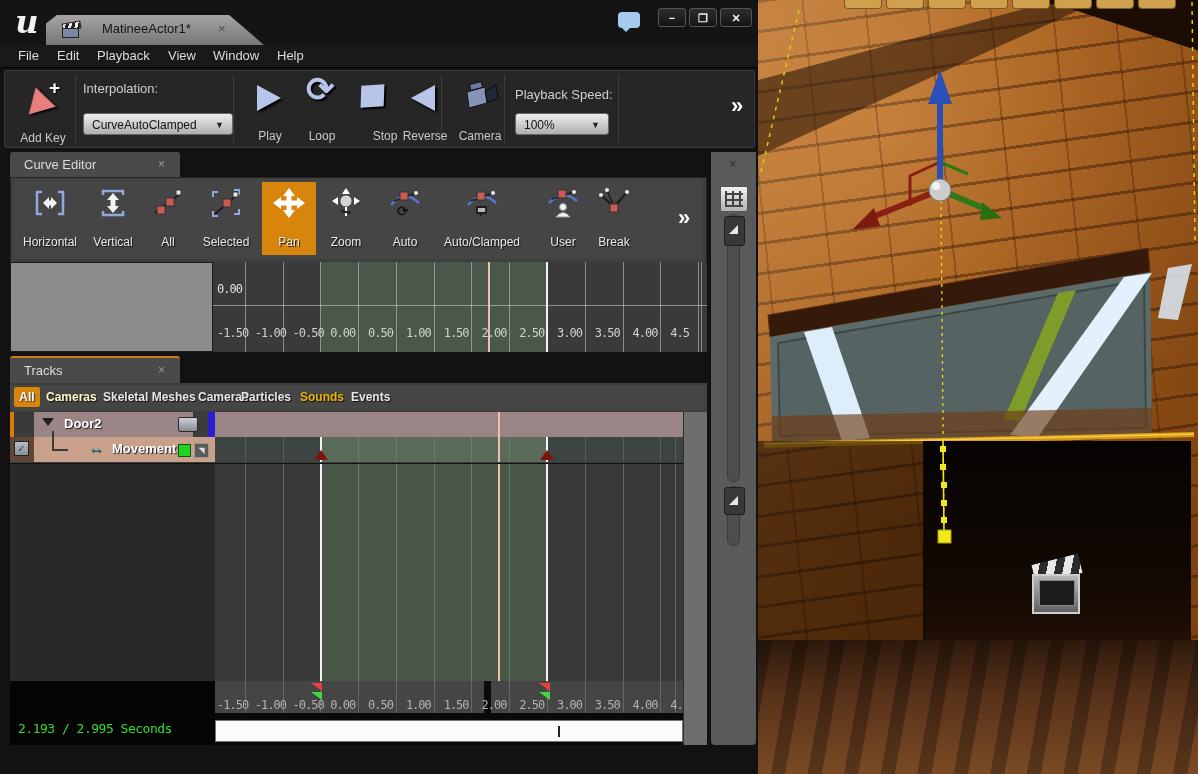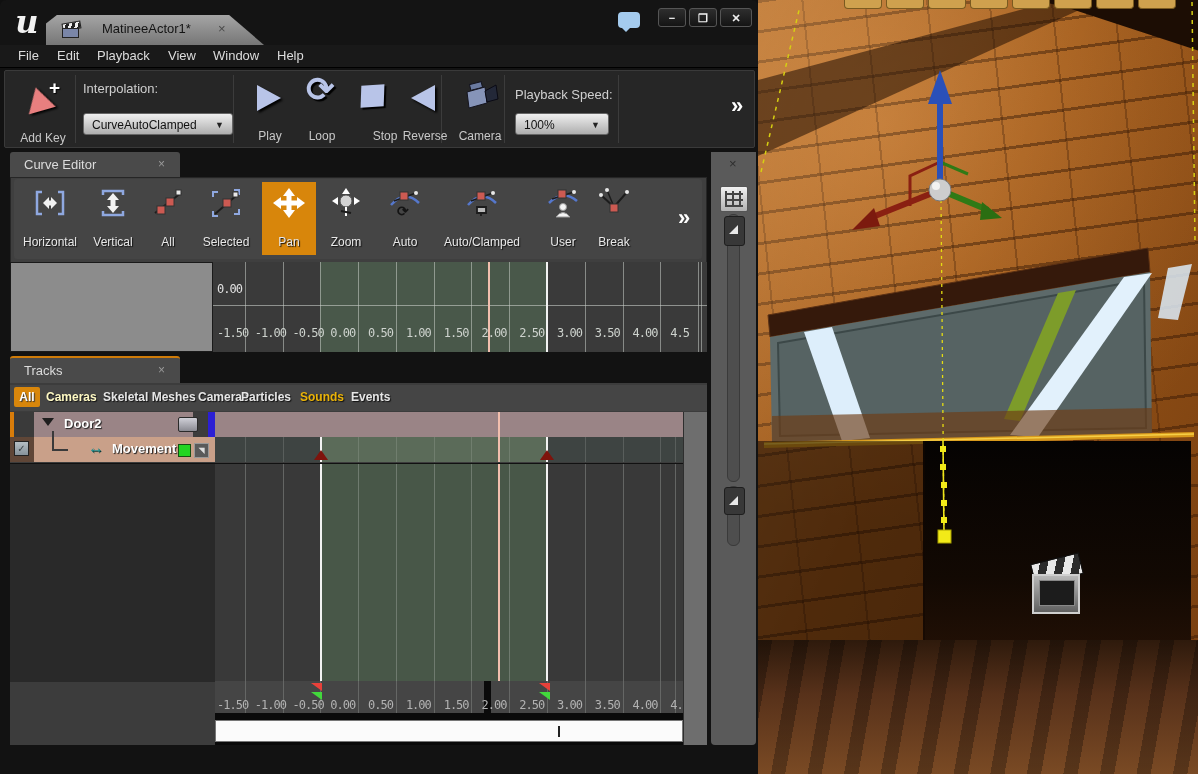--- a/index.html
+++ b/index.html
@@ -455,20 +455,23 @@
         <span style="left: 190.9px;">1.00</span>
         <span style="left: 228.68px;">1.50</span>
         <span style="left: 266.46px;">2.00</span>
         <span style="left: 304.24px;">2.50</span>
         <span style="left: 342.02px;">3.00</span>
         <span style="left: 379.8px;">3.50</span>
         <span style="left: 417.58px;">4.00</span>
         <span style="left: 455.36px;">4.5</span>
       </div>
 
+    <div class="abs" style="left:10px;top:681px;width:205px;height:64px;background:#040404;">
+      <span class="abs" style="left:8px;top:40px;font-family:'DejaVu Sans Mono',monospace;font-size:13px;color:#33dd33;letter-spacing:-0.5px;">2.193 / 2.995 Seconds</span>
+    </div>
     <div class="abs" style="left:215px;top:713px;width:468px;height:32px;background:#0a0a0a;">
       <div class="abs" style="left:0;top:7px;width:468px;height:22px;background:#fbfbfb;border:1px solid #777;box-sizing:border-box;">
         <div class="abs" style="left:342px;top:5px;width:2px;height:11px;background:#222;"></div>
       </div>
     </div>
 
     <div class="abs" style="left:683px;top:412px;width:24px;height:333px;background:#6e6e6e;border-left:1px solid #2e2e2e;box-sizing:border-box;"></div>
 
     <div class="dock abs">
       <span class="abs" style="left:18px;top:4px;color:#2e2e2e;font-size:13px;">×</span>

